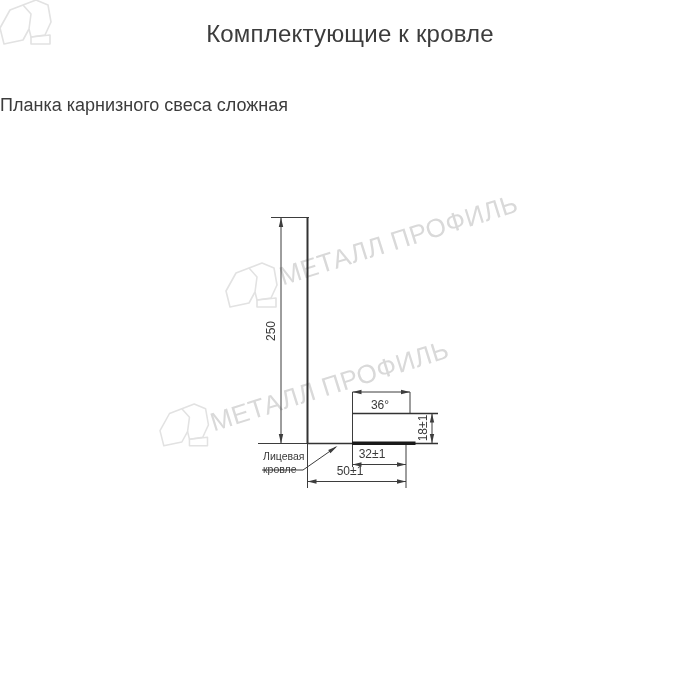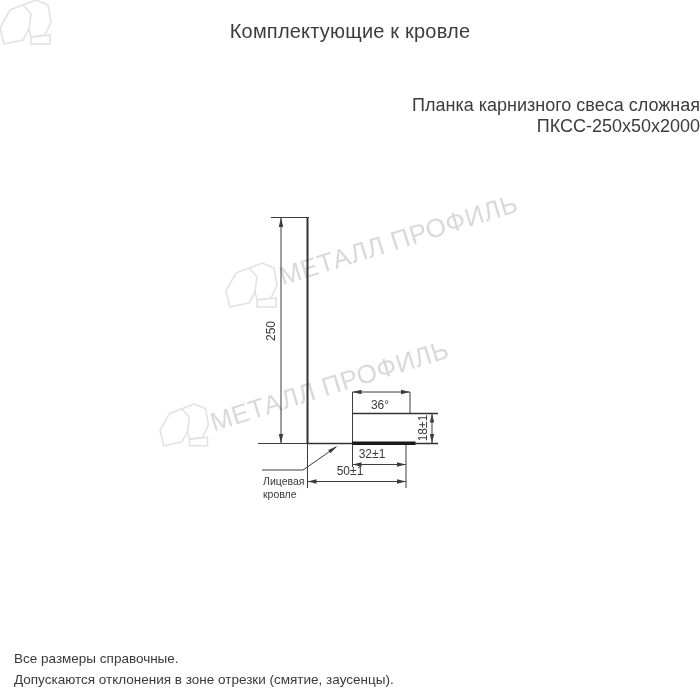--- a/index.html
+++ b/index.html
@@ -2,60 +2,59 @@
 <html><head>
 <meta charset="utf-8">
 <style>
   html,body{margin:0;padding:0;background:#fff;}
   .page{
     position:relative;width:700px;height:700px;background:#ffffff;overflow:hidden;
     font-family:"Liberation Sans", sans-serif;color:#3a3a3a;
   }
   .page-title{
     position:absolute;top:20px;left:0;width:700px;text-align:center;
-    font-size:20px;letter-spacing:0.2px;color:#3c3c3c;
+    font-size:24px;letter-spacing:0.2px;color:#3c3c3c;
   }
   .subtitle{
-    position:absolute;top:95px;left:0;width:700px;text-align:right;
+    position:absolute;top:95px;left:0;width:700px;text-align:left;
     font-size:18px;line-height:21px;color:#3c3c3c;
   }
   
   .wm-text{
     position:absolute;height:30px;line-height:30px;white-space:nowrap;
     font-size:26px;color:#d9d9d9;letter-spacing:0.5px;
     transform:rotate(-17.5deg);transform-origin:0 50%;
   }
   .wm1{left:280px;top:262px;}
   .wm2{left:211px;top:408px;}
   .wm-logo{position:absolute;left:0;top:0;}
   
   .drawing-svg{position:absolute;left:0;top:0;pointer-events:none;}
   .dim-label{
     position:absolute;font-size:12px;color:#3a3a3a;white-space:nowrap;
     transform:translate(-50%,-50%);
   }
   .dim-label.vert{transform:translate(-50%,-50%) rotate(-90deg);}
   .face-side{
-    position:absolute;left:263px;top:475px;font-size:10.5px;line-height:13px;color:#3a3a3a;
+    position:absolute;left:263px;top:450px;font-size:10.5px;line-height:13px;color:#3a3a3a;
     white-space:nowrap;
   }
   .footnotes{
     position:absolute;left:14px;top:649px;font-size:13.5px;line-height:20.5px;color:#3a3a3a;
   }
 </style>
 </head>
 <body>
 
 <div class="page">
 
   <div class="page-title">Комплектующие к кровле</div>
 
   <div class="subtitle">
     <div>Планка карнизного свеса сложная</div>
-    <div>ПКСС-250х50х2000</div>
   </div>
 
   <svg class="wm-logo" width="700" height="700" viewBox="0 0 700 700">
     <g id="mp-house-logo" fill="none" stroke="#e2e2e2" stroke-width="1.6" stroke-linejoin="round">
       <path d="M0,28 L10,10 L23,5 L31,14 L29,29 L23,40 L4,44 Z"></path>
       <path d="M23,5 L36,0 L48,5 L51,22 L45,35 L31,37 L29,29"></path>
       <path d="M31,37 L50,35 L50,44 L31,44 Z"></path>
     </g>
     <use href="#mp-house-logo" x="0" y="0" transform="translate(226,263)"></use>
     <use href="#mp-house-logo" x="0" y="0" transform="translate(160,404) scale(0.95)"></use>
@@ -108,18 +107,14 @@
   <span class="dim-label" style="left:380px;top:405px;">36°</span>
   <span class="dim-label vert" style="left:423px;top:428px;">18±1</span>
   <span class="dim-label" style="left:372px;top:454px;">32±1</span>
   <span class="dim-label" style="left:350px;top:471px;">50±1</span>
 
   <div class="face-side">
     <div>Лицевая</div>
     <div>кровле</div>
   </div>
 
-  <div class="footnotes">
-    <div>Все размеры справочные.</div>
-    <div>Допускаются отклонения в зоне отрезки (смятие, заусенцы).</div>
-  </div>
 
 </div>
 
 </body></html>

